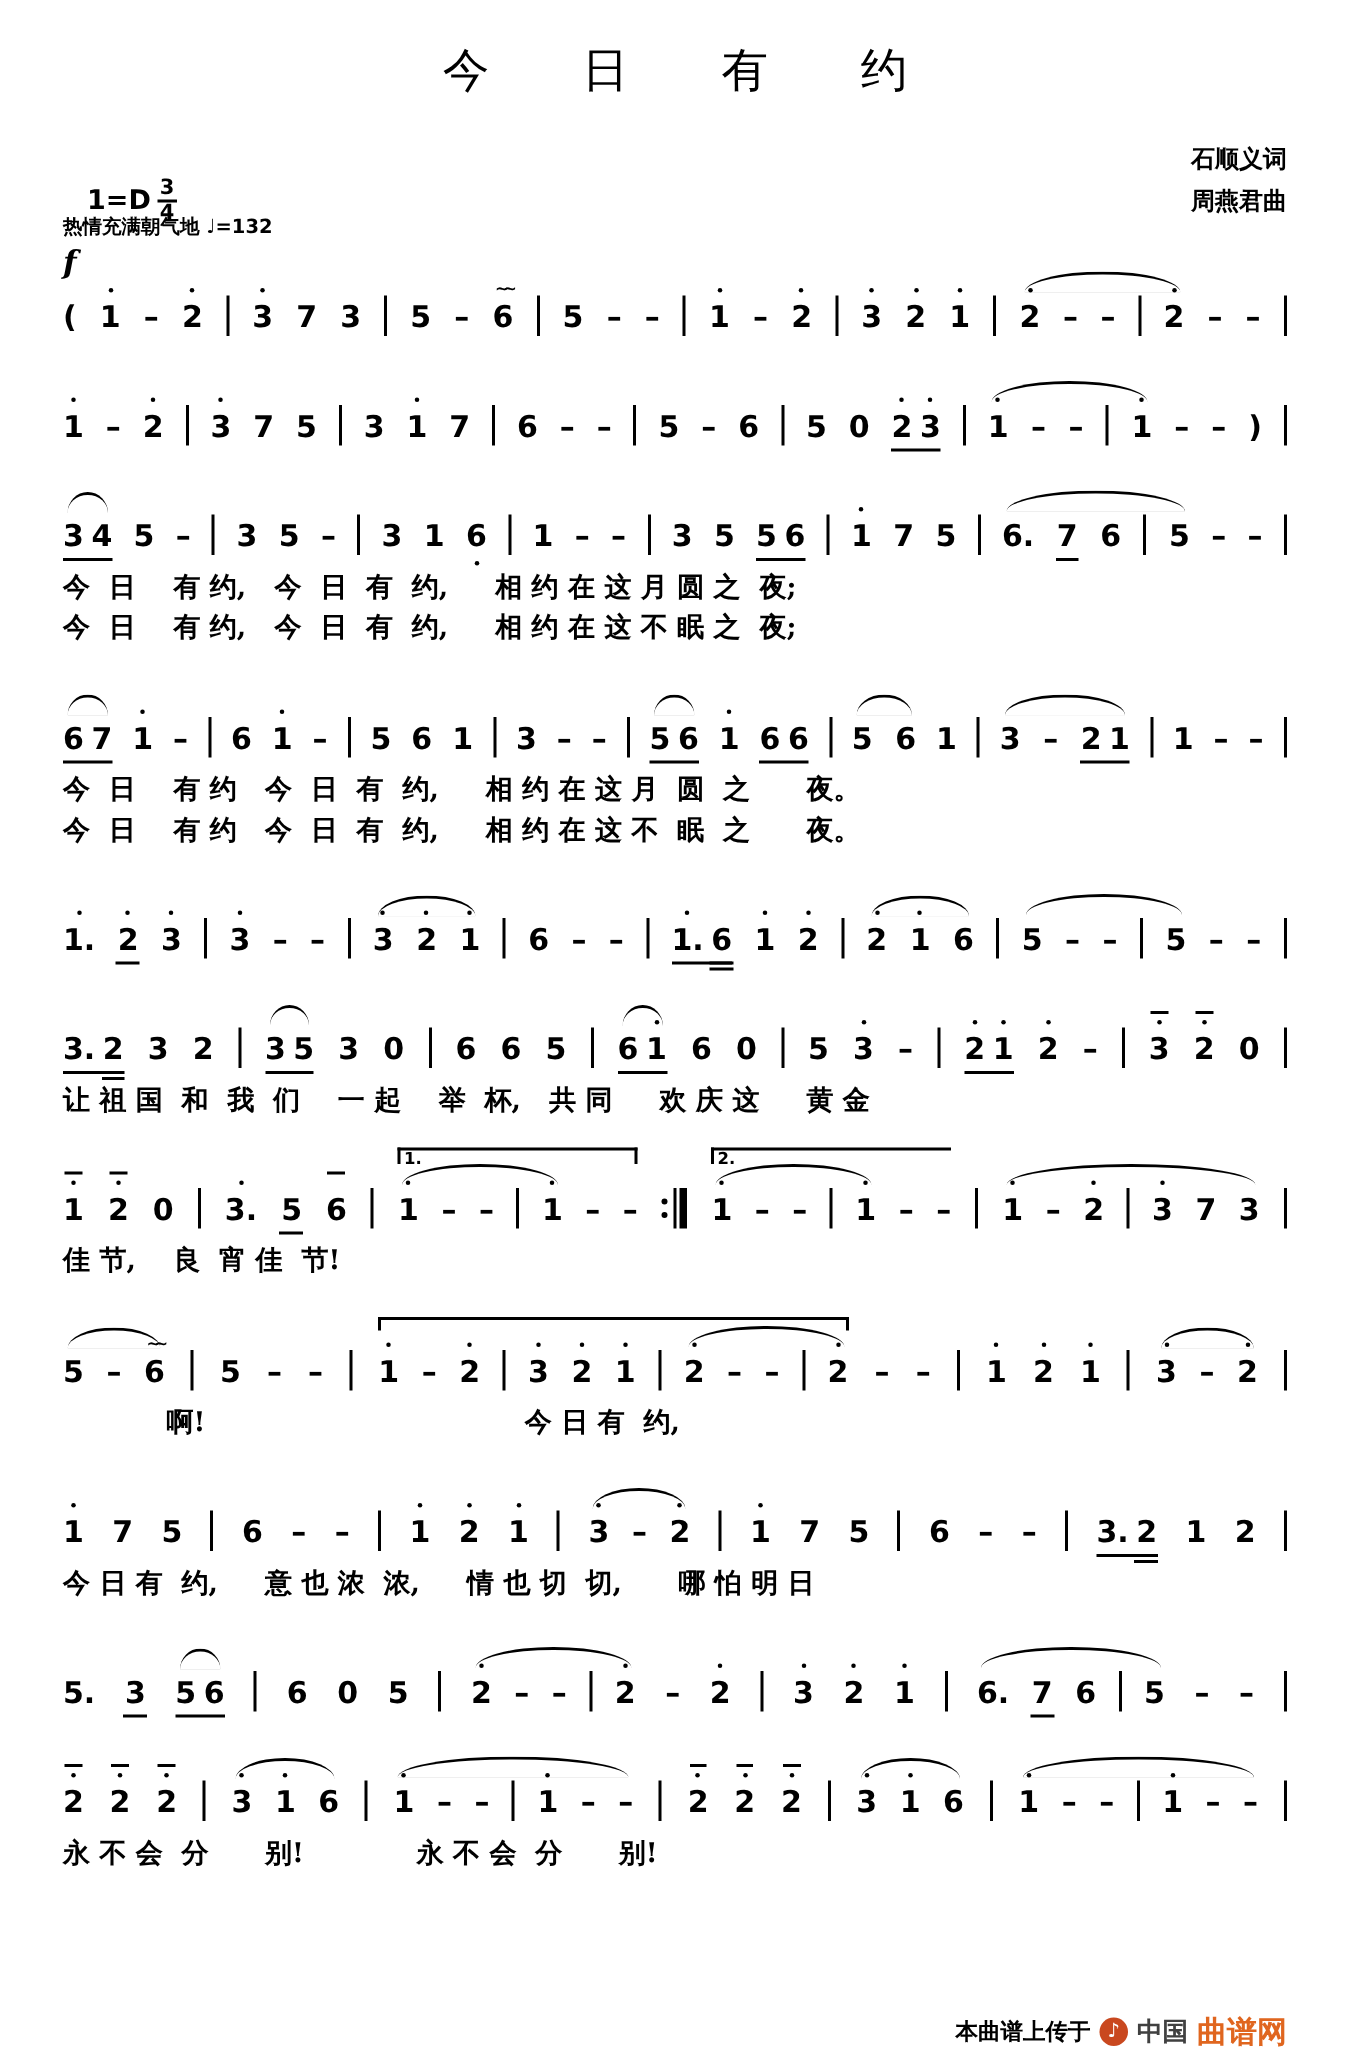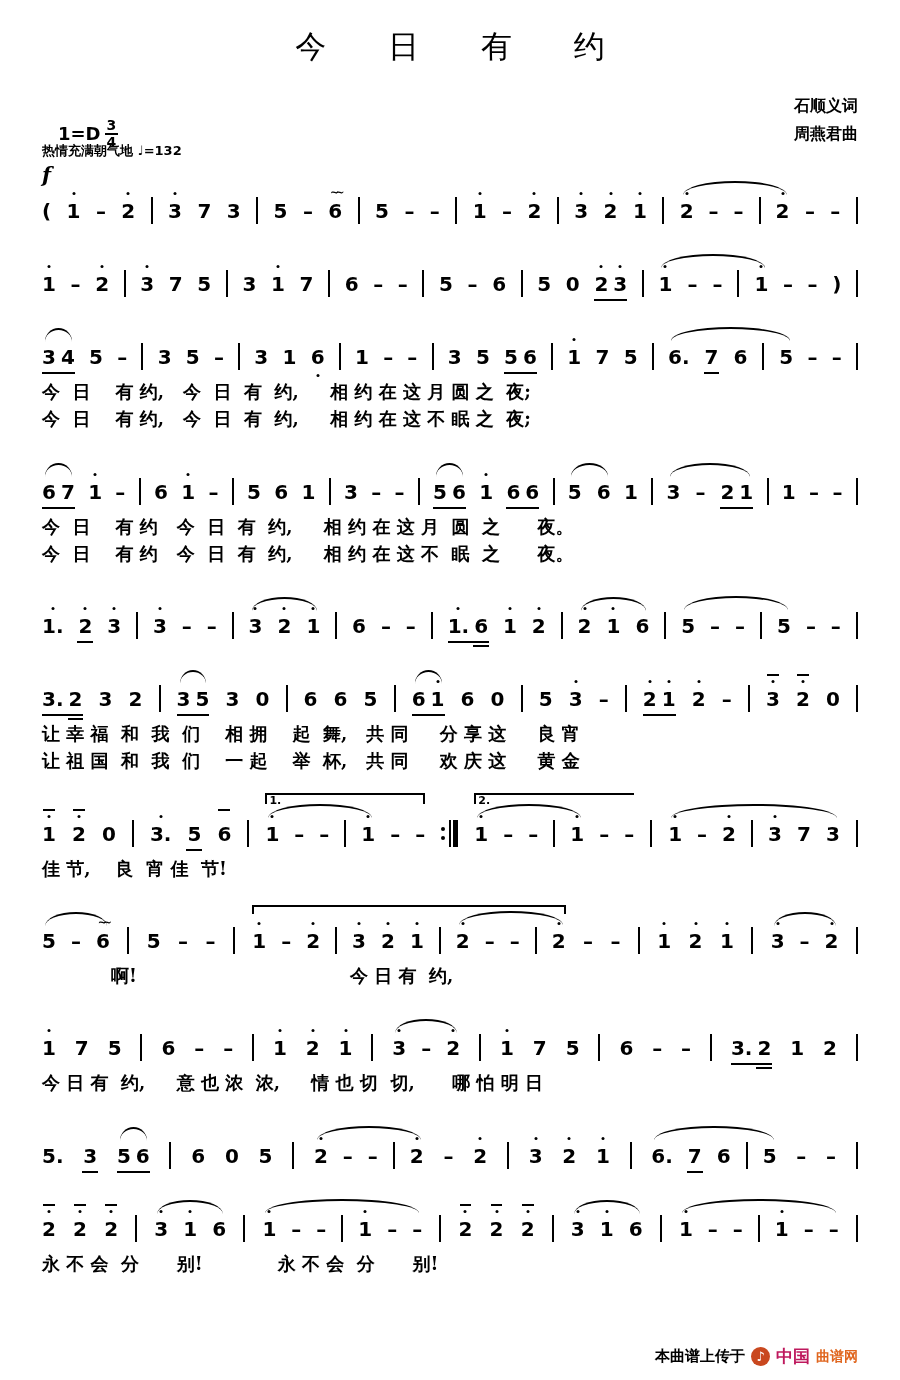--- a/index.html
+++ b/index.html
@@ -47,22 +47,22 @@
   .barthick{width:5px;height:27px;background:#000;}
   .syslabel{position:absolute;top:2px;font-weight:bold;font-size:17px;}
   .syslabel.dyn{font-family:"DejaVu Serif","Liberation Serif",serif;font-style:italic;font-size:21px;top:-2px;}
   .lyrics{white-space:pre;font-size:18px;font-weight:600;margin-top:10px;
           font-family:"DejaVu Serif","Liberation Serif",serif;line-height:1.35;}
   .lyrics + .lyrics{margin-top:3px;}
   
   .footer{position:absolute;right:42px;bottom:12px;display:flex;align-items:center;gap:6px;font-size:15px;font-weight:bold;}
   .logo{width:19px;height:19px;border-radius:50%;background:#c9481f;color:#fff;
         display:inline-flex;align-items:center;justify-content:center;font-size:13px;line-height:1;}
-  .site-dark{color:#be185d;font-size:17px;font-family:"DejaVu Serif",serif;}
-  .site-orange{color:#e0661f;font-size:14px;font-family:"DejaVu Serif",serif;}
+  .site-dark{color:#404040;font-size:17px;font-family:"DejaVu Serif",serif;}
+  .site-orange{color:#e0661f;font-size:20px;font-family:"DejaVu Serif",serif;}
 </style>
 </head>
 <body>
 
 <div class="sheet">
   <div class="title">今 日 有 约</div>
 
   <div class="meta">
     <div class="keysig">
       <span>1=D</span>
@@ -370,21 +370,20 @@
             <span class="beam"></span>
           </span>
           <span class="note"><span class="tx">2</span><span class="da"></span></span>
           <span class="note"><span class="tx">–</span></span>
           <span class="bar"></span>
           <span class="note"><span class="tx">3</span><span class="da"></span><span class="ovb"></span></span>
           <span class="note"><span class="tx">2</span><span class="da"></span><span class="ovb"></span></span>
           <span class="note"><span class="tx">0</span></span>
           <span class="bar"></span>
         </div>
-        <div class="lyrics">让 幸 福  和  我  们    相 拥    起  舞,   共 同     分 享 这     良 宵</div>
         <div class="lyrics">让 祖 国  和  我  们    一 起    举  杯,   共 同     欢 庆 这     黄 金</div>
       </div>
       <div class="system">
         <div class="staff">
           <span class="note"><span class="tx">1</span><span class="da"></span><span class="ovb"></span></span>
           <span class="note"><span class="tx">2</span><span class="da"></span><span class="ovb"></span></span>
           <span class="note"><span class="tx">0</span></span>
           <span class="bar"></span>
           <span class="note"><span class="tx">3.</span><span class="da"></span></span>
           <span class="note"><span class="tx">5</span><span class="ul"></span></span>

